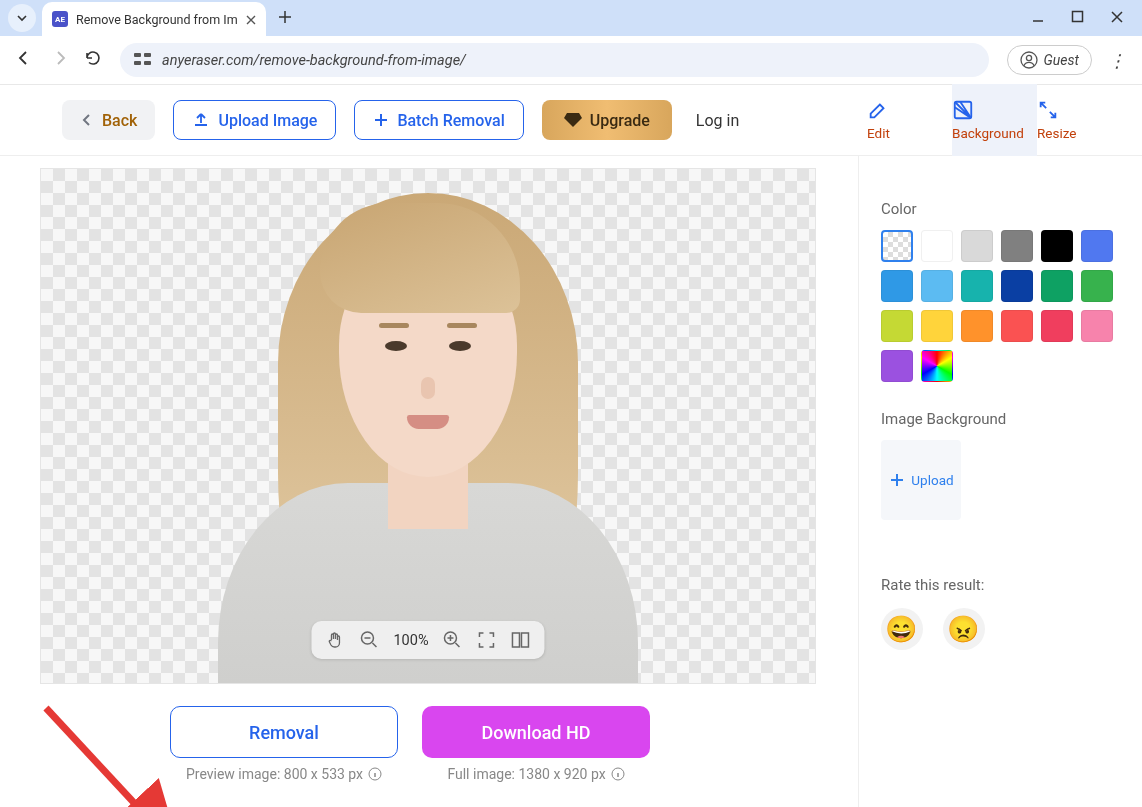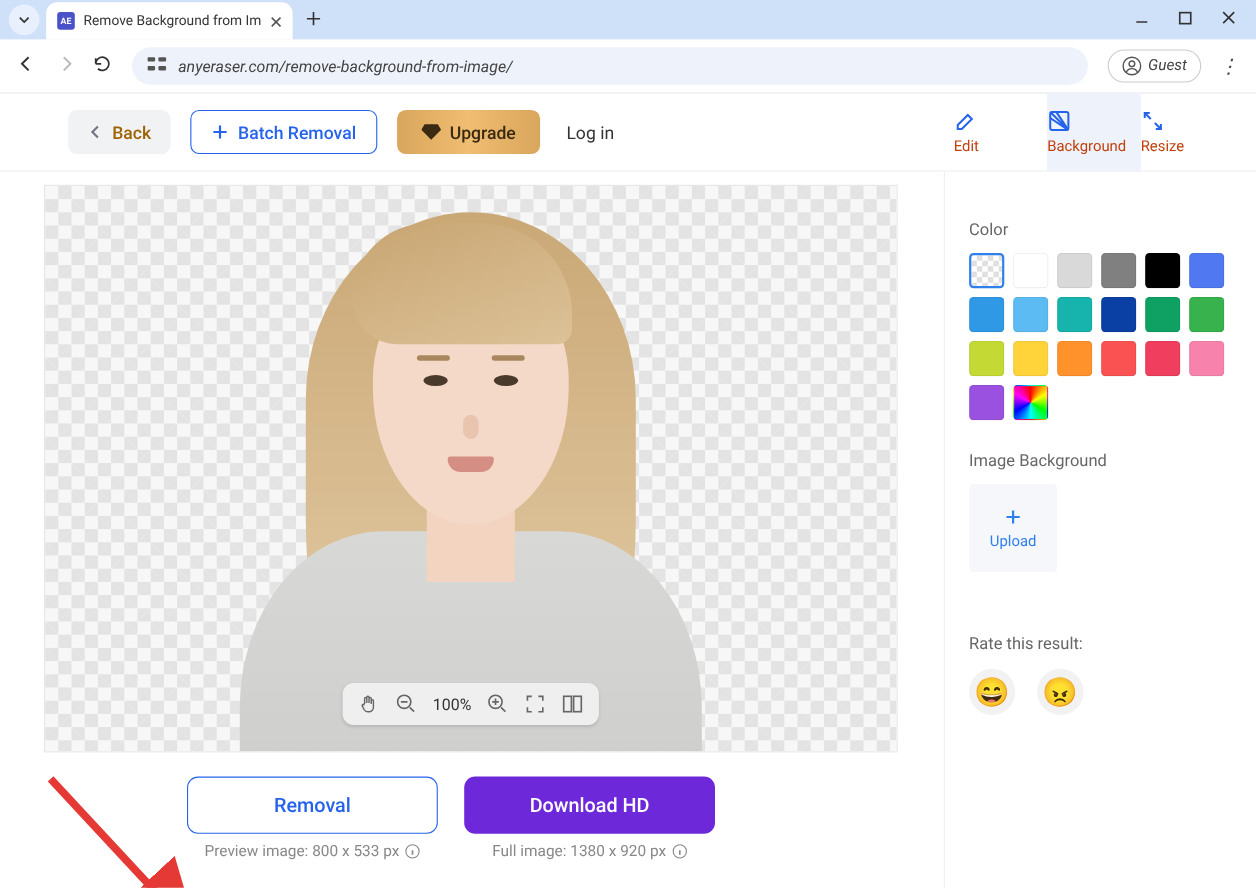--- a/index.html
+++ b/index.html
@@ -71,32 +71,32 @@
 
 .zoom-bar { position: absolute; bottom: 24px; left: 50%; transform: translateX(-50%); background: #efefef; border-radius: 10px; height: 38px; display: flex; align-items: center; gap: 14px; padding: 0 14px; box-shadow: 0 1px 3px rgba(0,0,0,0.12); }
 .zoom-bar .z { color: #555; cursor: pointer; display: flex; align-items: center; }
 .zoom-pct { color: #333; font-size: 14.5px; }
 
 
 .dl-row { display: flex; gap: 24px; margin-top: 22px; padding-left: 130px; }
 .dl-col { display: flex; flex-direction: column; align-items: center; gap: 8px; }
 .dl-btn { width: 228px; height: 52px; border-radius: 10px; font-size: 18px; font-weight: 500; cursor: pointer; display: flex; align-items: center; justify-content: center; }
 .dl-outline { border: 1.5px solid #2563eb; color: #2563eb; background: #fff; }
-.dl-blue { background: #6d28d9; color: #fff; border: none; }
+.dl-blue { background: #d946ef; color: #fff; border: none; }
 .dl-meta { color: #888; font-size: 14px; display: flex; align-items: center; gap: 5px; }
 .arrow { position: absolute; left: 36px; top: 542px; pointer-events: none; }
 
 
 .right-panel { width: 283px; padding: 44px 24px 12px 22px; }
 .panel-label { font-size: 15px; color: #666; margin-bottom: 12px; }
 .swatches { display: flex; flex-wrap: wrap; gap: 8px; margin-bottom: 28px; }
 .sw { width: 32px; height: 32px; border-radius: 4px; cursor: pointer; border: 1px solid rgba(0,0,0,0.06); }
 .sw.transparent { border: 2px solid #2f80ed; background-image: linear-gradient(45deg,#ddd 25%,transparent 25%),linear-gradient(-45deg,#ddd 25%,transparent 25%),linear-gradient(45deg,transparent 75%,#ddd 75%),linear-gradient(-45deg,transparent 75%,#ddd 75%); background-size: 10px 10px; background-position: 0 0,0 5px,5px -5px,-5px 0; }
 .sw.rainbow { background: conic-gradient(red, yellow, lime, cyan, blue, magenta, red); }
-.upload-box { width: 80px; height: 80px; background: #f5f7fa; border-radius: 4px; display: flex; flex-direction: column; align-items: center; justify-content: center; gap: 5px; color: #2f80ed; font-size: 13.5px; cursor: pointer; }
+.upload-box { width: 80px; height: 80px; background: #f5f7fa; border-radius: 4px; display: flex; flex-direction: row; align-items: center; justify-content: center; gap: 5px; color: #2f80ed; font-size: 13.5px; cursor: pointer; }
 .rate-row { display: flex; gap: 20px; margin-top: 14px; }
 .emoji-btn { width: 42px; height: 42px; border-radius: 50%; background: #f2f2f2; display: flex; align-items: center; justify-content: center; font-size: 26px; cursor: pointer; }
 </style>
 </head>
 <body>
 
 <div class="browser-top">
   <div class="tab-dropdown">
     <svg width="12" height="12" viewBox="0 0 12 12">
         <path d="M2 4l4 4 4-4" stroke="#333" stroke-width="1.6" fill="none"></path>
@@ -158,20 +158,26 @@
   </div>
   <span class="dots-menu">⋮</span>
 </div>
 
 <div class="app-toolbar">
   <button class="btn btn-back">
     <svg width="14" height="14" viewBox="0 0 14 14">
         <path d="M9 2L4 7l5 5" stroke="#717680" stroke-width="2" fill="none"></path>
       </svg>
     <span>Back</span>
+  </button>
+  <button class="btn btn-outline">
+    <svg width="18" height="18" viewBox="0 0 18 18">
+        <path d="M9 12V3m0 0L5 7m4-4l4 4M3 14h12" stroke="#2563eb" stroke-width="1.8" fill="none"></path>
+      </svg>
+    <span>Upload Image</span>
   </button>
   <button class="btn btn-outline">
     <svg width="16" height="16" viewBox="0 0 16 16">
         <path d="M8 2v12M2 8h12" stroke="#2563eb" stroke-width="2"></path>
       </svg>
     <span>Batch Removal</span>
   </button>
   <button class="btn btn-upgrade">
     <svg width="18" height="16" viewBox="0 0 18 16">
         <path d="M3 1h12l3 5-9 9L0 6z" fill="#3a2a12"></path>

